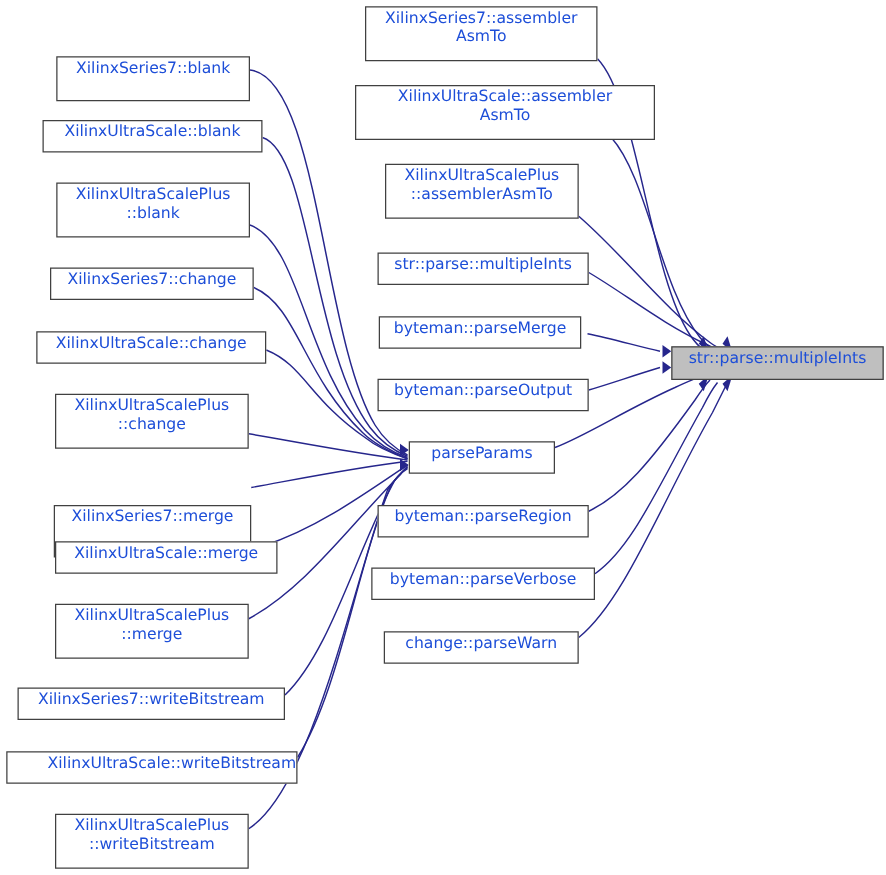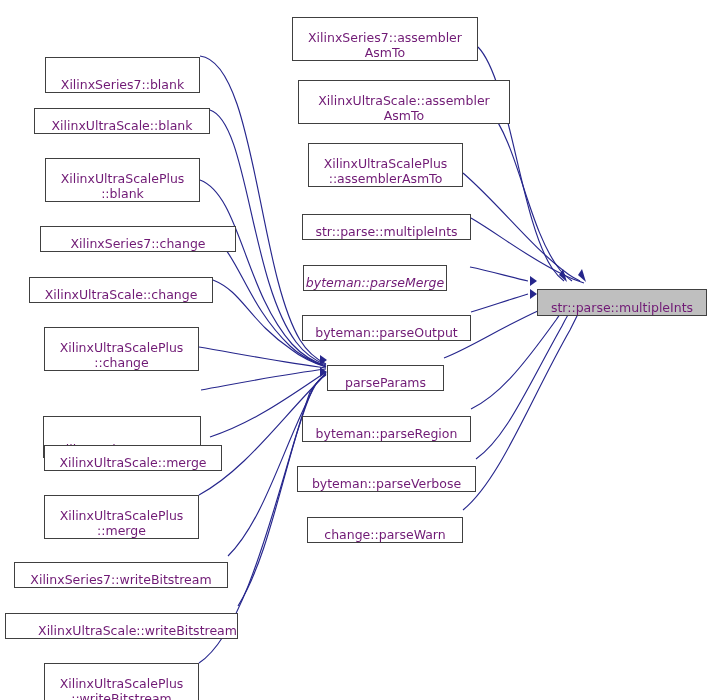--- a/index.html
+++ b/index.html
@@ -21,30 +21,29 @@
     top: 0;
     width: 709px;
     height: 700px;
   }
   .node-box {
     position: absolute;
     box-sizing: border-box;
     border: 1px solid #404040;
     background: #ffffff;
     display: flex;
-    align-items: flex-end;
+    align-items: flex-start;
     justify-content: center;
     text-align: center;
-    color: #701a75;
+    color: #1d4ed8;
     font-size: 12.5px;
     line-height: 15px;
     letter-spacing: 0px;
     white-space: pre-line;
     cursor: default;
-    margin-top: 12px;
   }
   .node-box.highlight {
     background: #bfbfbf;
     border: 1px solid #404040;
   }
 </style>
 </head>
 <body>
 
 <div id="canvas">
@@ -87,40 +86,40 @@
         <polygon points="559,307 567,300 563,313" fill="#26268c"></polygon>
         <polygon points="578,307 586,300 582,313" fill="#26268c"></polygon>
       </g>
   </svg>
 
   <div id="nodes-layer">
       <div class="node-box" style="left: 45px; top: 45px; width: 155px; height: 36px;"><span>XilinxSeries7::blank</span></div>
       <div class="node-box" style="left: 34px; top: 96px; width: 176px; height: 26px;"><span>XilinxUltraScale::blank</span></div>
       <div class="node-box" style="left: 45px; top: 146px; width: 155px; height: 44px;"><span>XilinxUltraScalePlus
 ::blank</span></div>
-      <div class="node-box" style="left: 40px; top: 214px; width: 196px; height: 26px;"><span>XilinxSeries7::change</span></div>
+      <div class="node-box" style="left: 40px; top: 214px; width: 163px; height: 26px;"><span>XilinxSeries7::change</span></div>
       <div class="node-box" style="left: 29px; top: 265px; width: 184px; height: 26px;"><span>XilinxUltraScale::change</span></div>
       <div class="node-box" style="left: 44px; top: 315px; width: 155px; height: 44px;"><span>XilinxUltraScalePlus
 ::change</span></div>
       <div class="node-box" style="left: 43px; top: 404px; width: 158px; height: 42px;"><span>XilinxSeries7::merge</span></div>
       <div class="node-box" style="left: 44px; top: 433px; width: 178px; height: 26px;"><span>XilinxUltraScale::merge</span></div>
       <div class="node-box" style="left: 44px; top: 483px; width: 155px; height: 44px;"><span>XilinxUltraScalePlus
 ::merge</span></div>
       <div class="node-box" style="left: 14px; top: 550px; width: 214px; height: 26px;"><span>XilinxSeries7::writeBitstream</span></div>
       <div class="node-box" style="left: 5px; top: 601px; width: 233px; height: 26px; padding-left: 32px;"><span>XilinxUltraScale::writeBitstream</span></div>
       <div class="node-box" style="left: 44px; top: 651px; width: 155px; height: 44px;"><span>XilinxUltraScalePlus
 ::writeBitstream</span></div>
       <div class="node-box" style="left: 292px; top: 5px; width: 186px; height: 44px;"><span>XilinxSeries7::assembler
 AsmTo</span></div>
-      <div class="node-box" style="left: 298px; top: 68px; width: 212px; height: 44px;"><span>XilinxUltraScale::assembler
+      <div class="node-box" style="left: 284px; top: 68px; width: 240px; height: 44px;"><span>XilinxUltraScale::assembler
 AsmTo</span></div>
       <div class="node-box" style="left: 308px; top: 131px; width: 155px; height: 44px;"><span>XilinxUltraScalePlus
 ::assemblerAsmTo</span></div>
       <div class="node-box" style="left: 302px; top: 202px; width: 169px; height: 26px;"><span>str::parse::multipleInts</span></div>
-      <div class="node-box" style="left: 303px; top: 253px; width: 144px; height: 26px; font-style: italic;"><span>byteman::parseMerge</span></div>
+      <div class="node-box" style="left: 303px; top: 253px; width: 162px; height: 26px;"><span>byteman::parseMerge</span></div>
       <div class="node-box" style="left: 302px; top: 303px; width: 169px; height: 26px;"><span>byteman::parseOutput</span></div>
       <div class="node-box" style="left: 327px; top: 353px; width: 117px; height: 26px;"><span>parseParams</span></div>
       <div class="node-box" style="left: 302px; top: 404px; width: 169px; height: 26px;"><span>byteman::parseRegion</span></div>
       <div class="node-box" style="left: 297px; top: 454px; width: 179px; height: 26px;"><span>byteman::parseVerbose</span></div>
       <div class="node-box" style="left: 307px; top: 505px; width: 156px; height: 26px;"><span>change::parseWarn</span></div>
       <div class="node-box highlight" style="left: 537px; top: 277px; width: 170px; height: 27px;"><span>str::parse::multipleInts</span></div>
     </div>
 
 </div>
 

